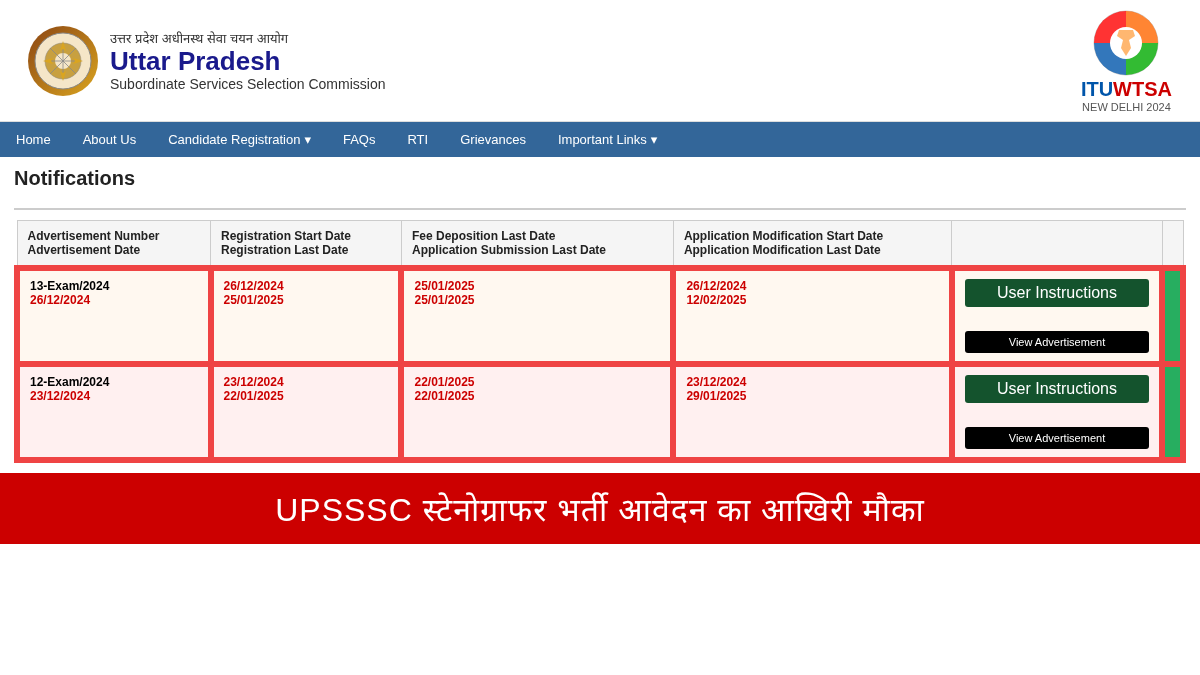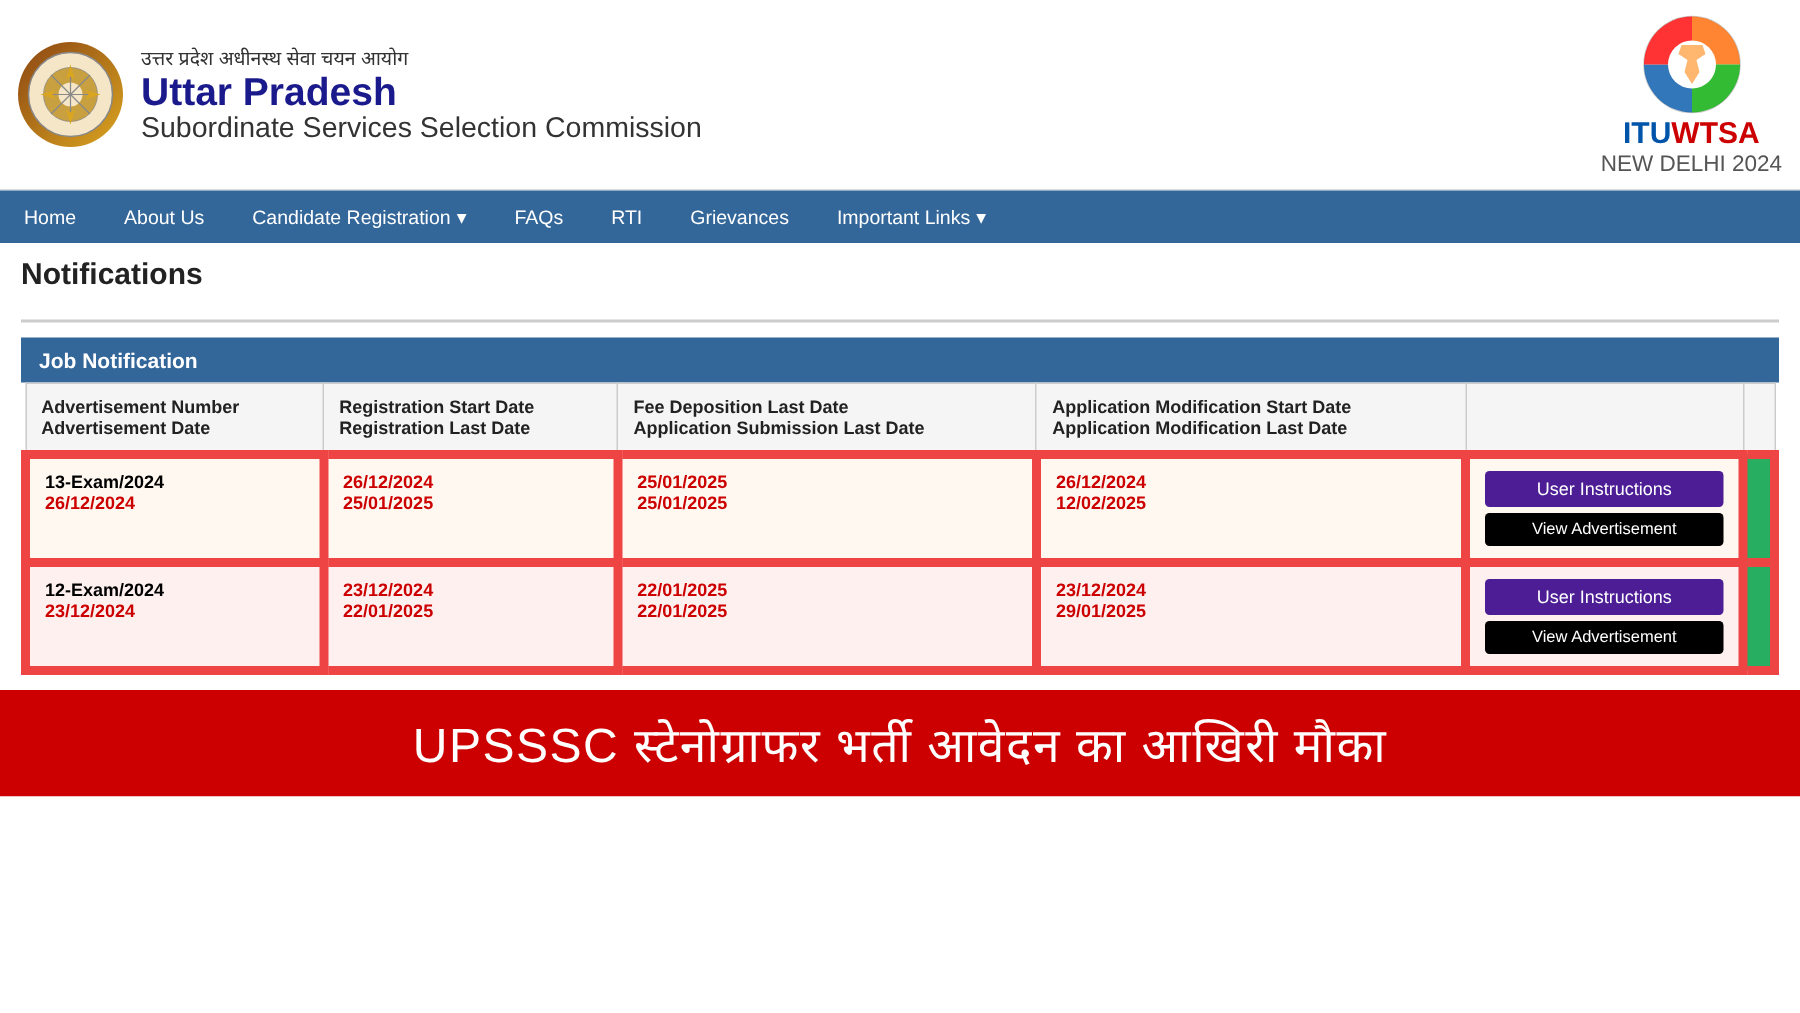--- a/index.html
+++ b/index.html
@@ -1,47 +1,47 @@
 <!DOCTYPE html>
 <html><head>
   <meta charset="utf-8">
   <style>
     * { margin: 0; padding: 0; box-sizing: border-box; }
     body { font-family: Arial, sans-serif; font-size: 13px; background: #fff; width: 1200px; overflow-x: hidden; }
 
     
-    .header { display: flex; align-items: center; justify-content: space-between; padding: 8px 12px; background: #fff; border-bottom: 1px solid #ddd; }
+    .header { display: flex; align-items: center; justify-content: space-between; padding: 8px 28px; background: #fff; border-bottom: 1px solid #ddd; }
     .header-left { display: flex; align-items: center; gap: 12px; }
     .logo-circle { width: 70px; height: 70px; border-radius: 50%; background: linear-gradient(135deg, #8B4513, #DAA520); display: flex; align-items: center; justify-content: center; overflow: hidden; }
     .logo-circle svg { width: 60px; height: 60px; }
     .header-text { }
     .header-hindi { font-size: 13px; color: #333; }
     .header-title { font-size: 26px; font-weight: bold; color: #1a1a8c; line-height: 1.1; }
-    .header-subtitle { font-size: 19px; color: #333; }
+    .header-subtitle { font-size: 14px; color: #333; }
     .header-right { display: flex; flex-direction: column; align-items: center; }
     .itu-badge { display: flex; flex-direction: column; align-items: center; }
 
     
     .navbar { background: #336699; display: flex; align-items: center; padding: 0; }
     .navbar a { color: #fff; text-decoration: none; padding: 10px 16px; font-size: 13px; display: flex; align-items: center; gap: 4px; white-space: nowrap; }
 
     
     .content { padding: 10px 14px; }
     .page-title { font-size: 20px; font-weight: bold; color: #222; margin-bottom: 10px; border-bottom: 2px solid #ccc; padding-bottom: 18px; }
 
     
     .section-header { background: #336699; color: #fff; padding: 7px 12px; font-size: 14px; font-weight: bold; }
     .job-table { width: 100%; border-collapse: collapse; border: 1px solid #ccc; }
     .job-table th { background: #f5f5f5; padding: 8px 10px; text-align: left; font-size: 12px; font-weight: bold; color: #222; border: 1px solid #ccc; vertical-align: top; }
     .job-table td { padding: 8px 10px; font-size: 12px; color: #333; border: 6px solid #ef4444; vertical-align: top; }
     .row-odd { background: #fff8f0; }
     .row-even { background: #fff0f0; }
     .date-red { color: #cc0000; font-weight: bold; display: block; }
     .adv-num { color: #000; font-weight: bold; display: block; }
-    .btn-orange { background: #4c1d95; color: #fff; border: none; padding: 5px 10px; font-size: 12px; cursor: pointer; border-radius: 3px; display: block; margin-bottom: 0; white-space: nowrap; }
+    .btn-orange { background: #14532d; color: #fff; border: none; padding: 5px 10px; font-size: 16px; cursor: pointer; border-radius: 3px; display: block; margin-bottom: 20px; white-space: nowrap; }
     .btn-blue { background: #000000; color: #fff; border: none; padding: 5px 10px; font-size: 11px; cursor: pointer; border-radius: 3px; display: block; white-space: nowrap; }
     .actions-col { display: flex; flex-direction: column; gap: 4px; }
 
     
     .bottom-banner { background: #cc0000; padding: 14px 20px; display: flex; align-items: center; justify-content: center; margin-top: 0; }
     .banner-text { font-size: 32px; font-weight: 400; color: #fff; font-family: Arial, sans-serif; text-align: center; letter-spacing: 1px; }
   </style>
 </head>
 <body>
 
@@ -79,39 +79,38 @@
         <path d="M67,35 A32,32 0 0,1 35,67 L35,35 Z" fill="#00AA00" opacity="0.8"></path>
         <path d="M35,67 A32,32 0 0,1 3,35 L35,35 Z" fill="#0055AA" opacity="0.8"></path>
         <path d="M3,35 A32,32 0 0,1 35,3 L35,35 Z" fill="#FF0000" opacity="0.8"></path>
         <circle cx="35" cy="35" r="16" fill="#fff"></circle>
 
         <path d="M28,22 L42,22 L44,28 L38,32 L40,40 L35,48 L30,40 L32,32 L26,28 Z" fill="#FF9933" opacity="0.7"></path>
       </svg>
       <div style="font-size:20px;font-weight:bold;color:#333;text-align:center;">
         <span style="color:#0055AA;">ITU</span><span style="color:#CC0000;">WTSA</span>
       </div>
-      <div style="font-size:15px;color:#555;text-align:center;">NEW DELHI 2024</div>
+      <div style="font-size:11px;color:#555;text-align:center;">NEW DELHI 2024</div>
     </div>
   </div>
 </div>
 
 <nav class="navbar">
   <a href="#">Home</a>
   <a href="#">About Us</a>
   <a href="#">Candidate Registration <span>▾</span></a>
   <a href="#">FAQs</a>
   <a href="#">RTI</a>
   <a href="#">Grievances</a>
   <a href="#">Important Links <span>▾</span></a>
 </nav>
 
 <div class="content">
   <div class="page-title">Notifications</div>
 
-  <div class="section-header">Job Notification</div>
 
   <table class="job-table">
     <thead>
       <tr>
         <th>Advertisement Number<br>Advertisement Date</th>
         <th>Registration Start Date<br>Registration Last Date</th>
         <th>Fee Deposition Last Date<br>Application Submission Last Date</th>
         <th>Application Modification Start Date<br>Application Modification Last Date</th>
         <th></th>
         <th></th>

